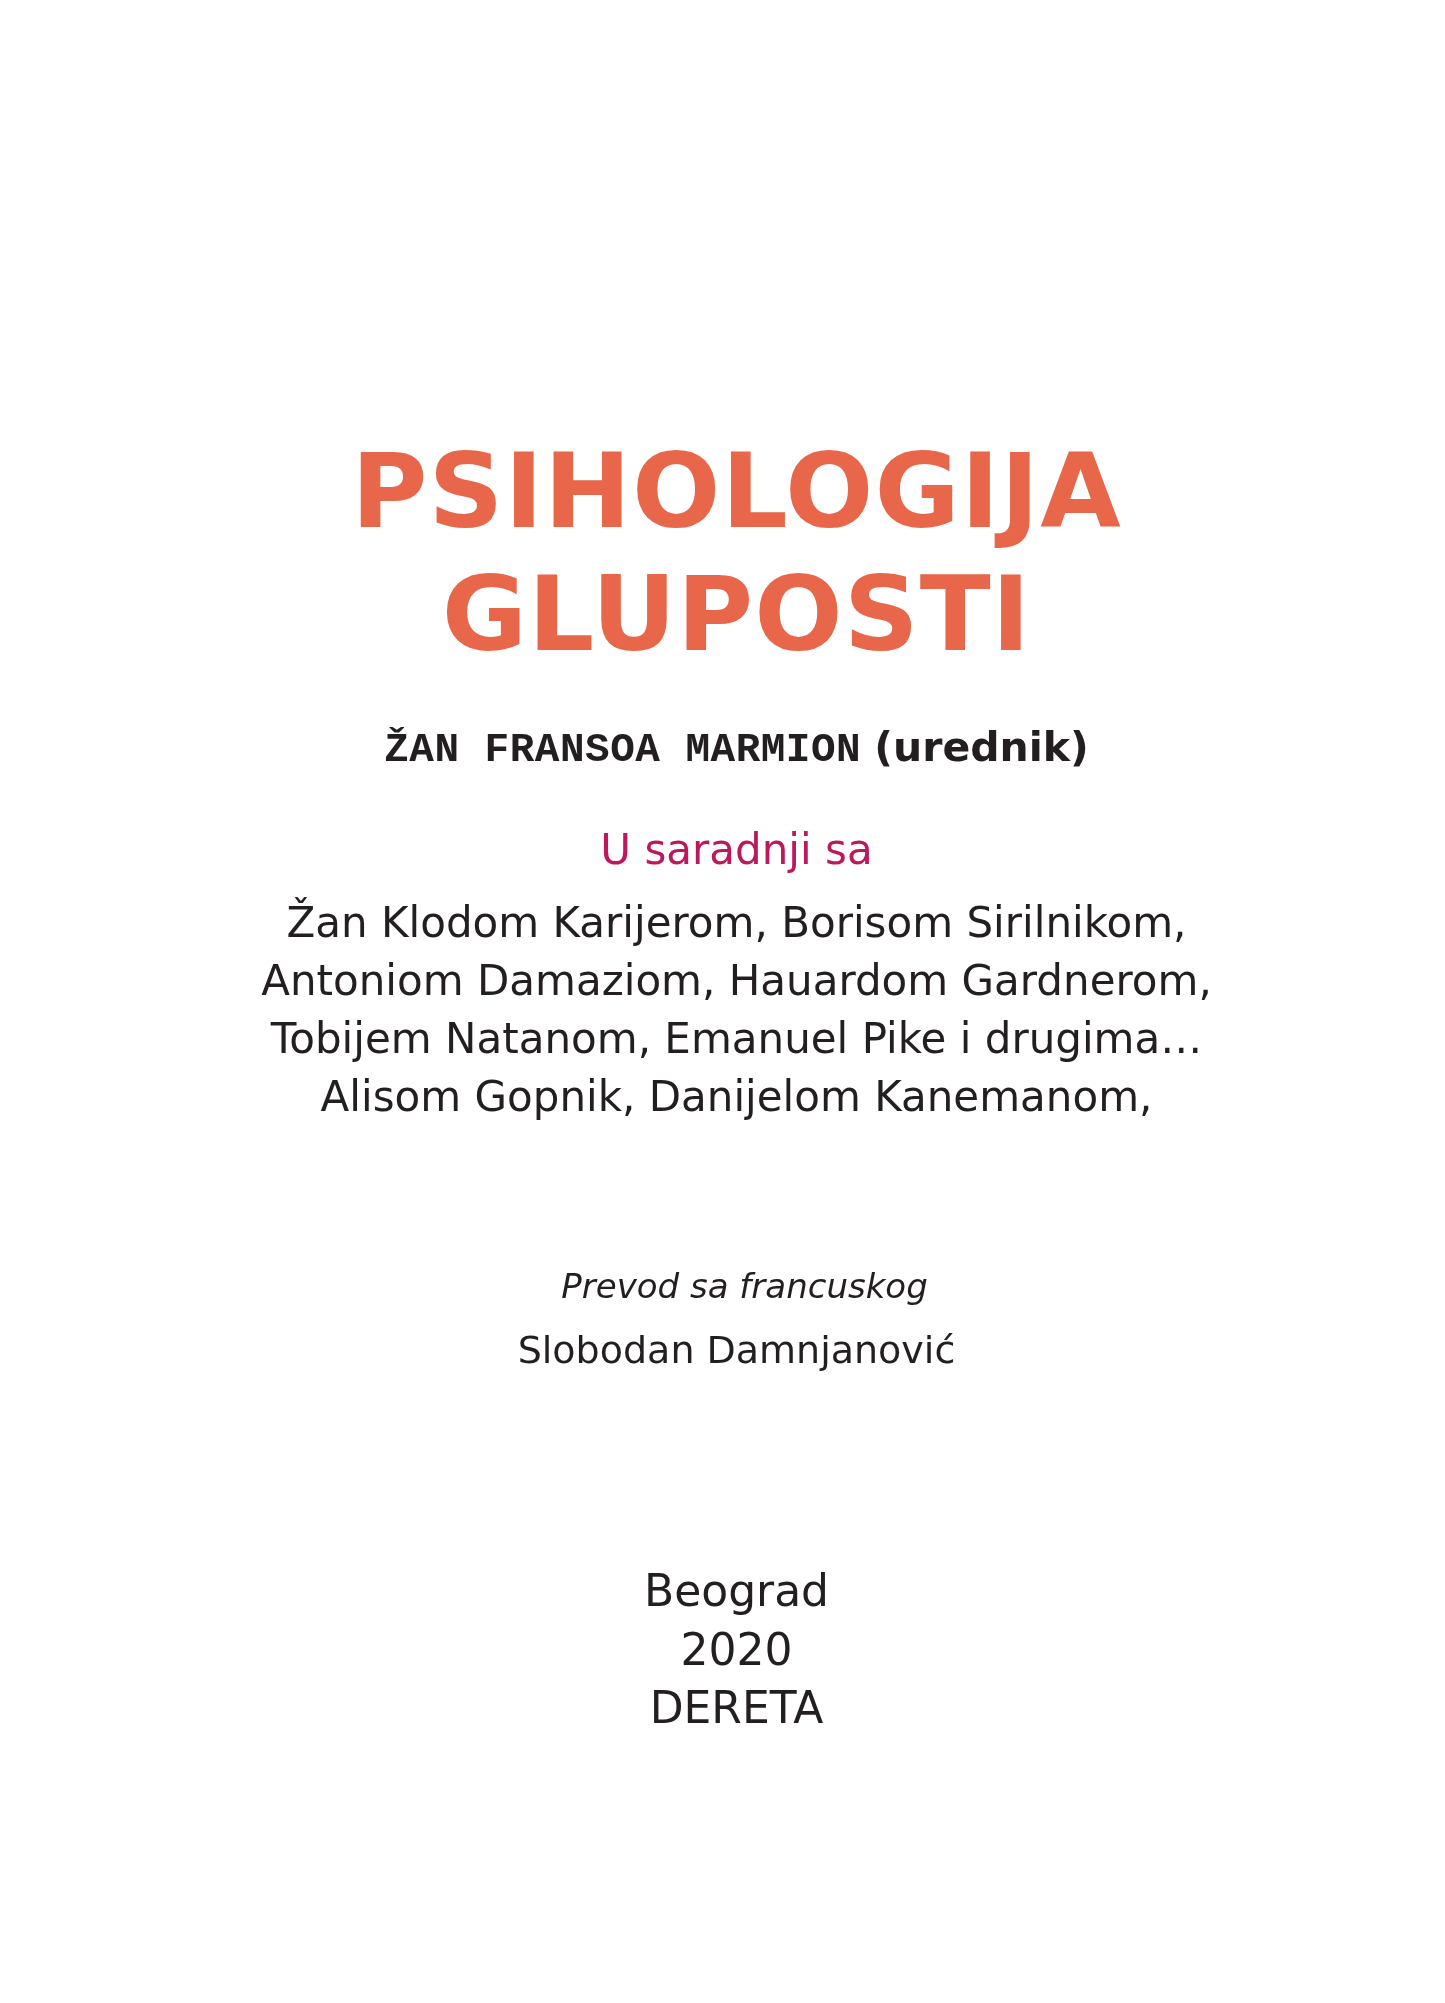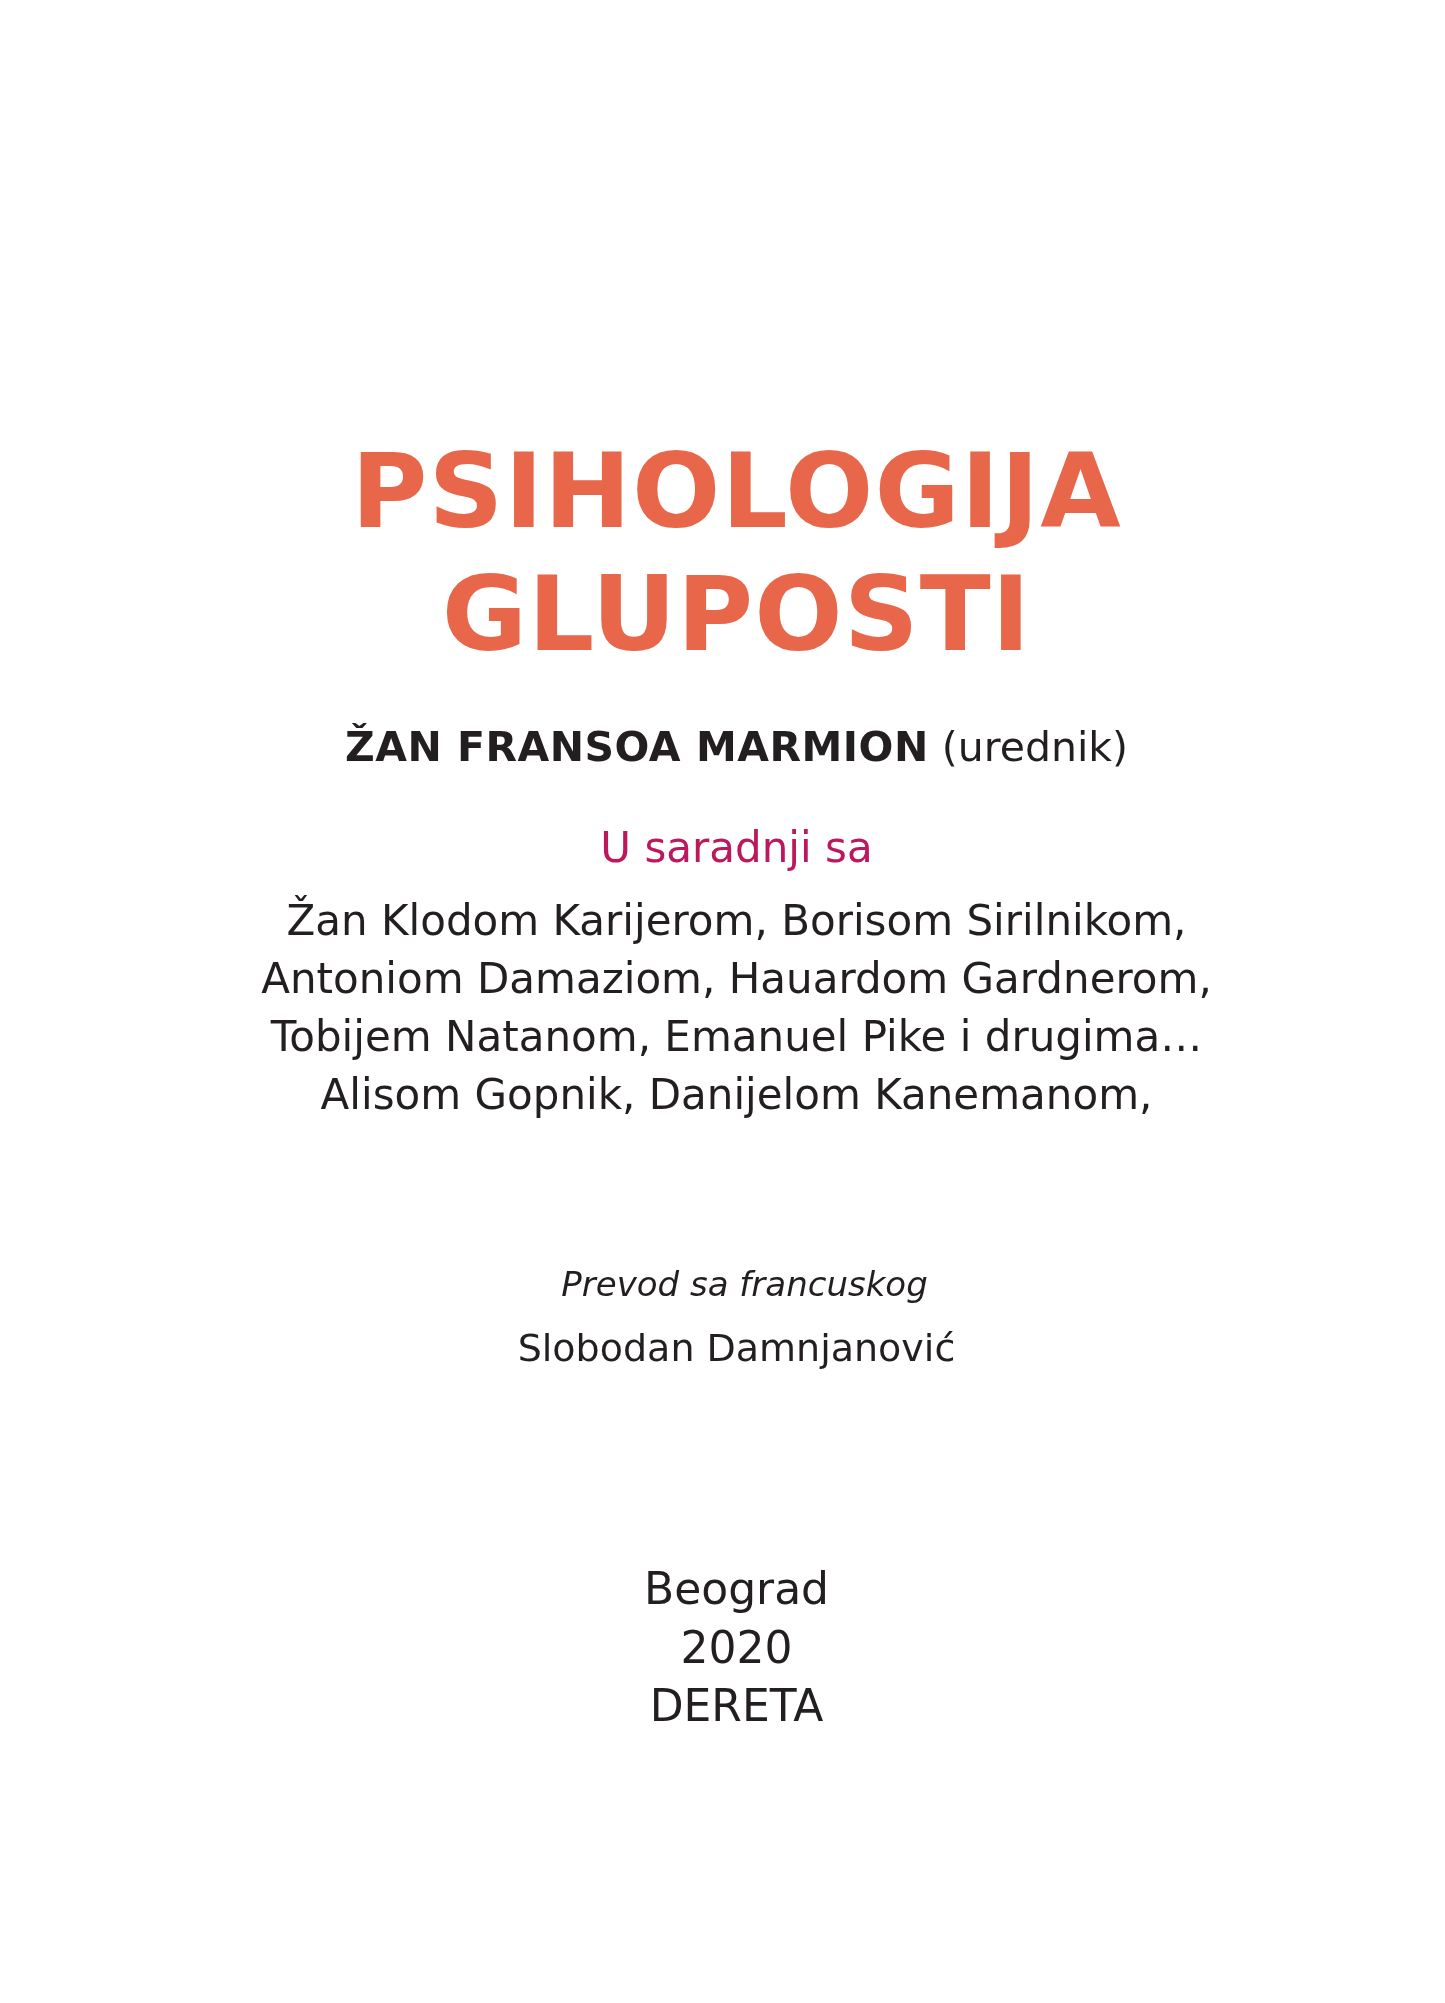--- a/index.html
+++ b/index.html
@@ -40,23 +40,24 @@
     display: block;
   }
   .editor-line {
     margin-top: 48px;
     font-size: 41px;
     color: #231f20;
   }
   .editor-name {
     font-weight: bold;
     letter-spacing: 0.5px;
+    font-family: Liberation Mono, monospace;
   }
   .editor-role {
-    font-weight: normal;
+    font-weight: bold;
   }
   .collab-intro {
     margin-top: 52px;
     font-size: 42px;
     color: #be185d;
   }
   .collab-list {
     margin-top: 20px;
     font-size: 42px;
     line-height: 1.38;

